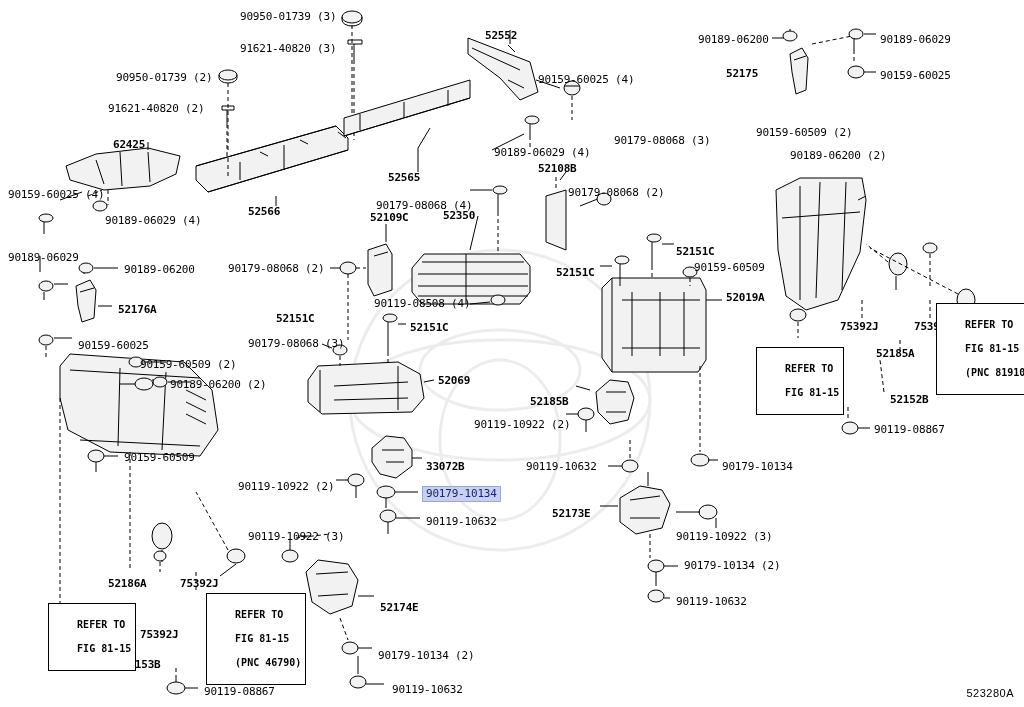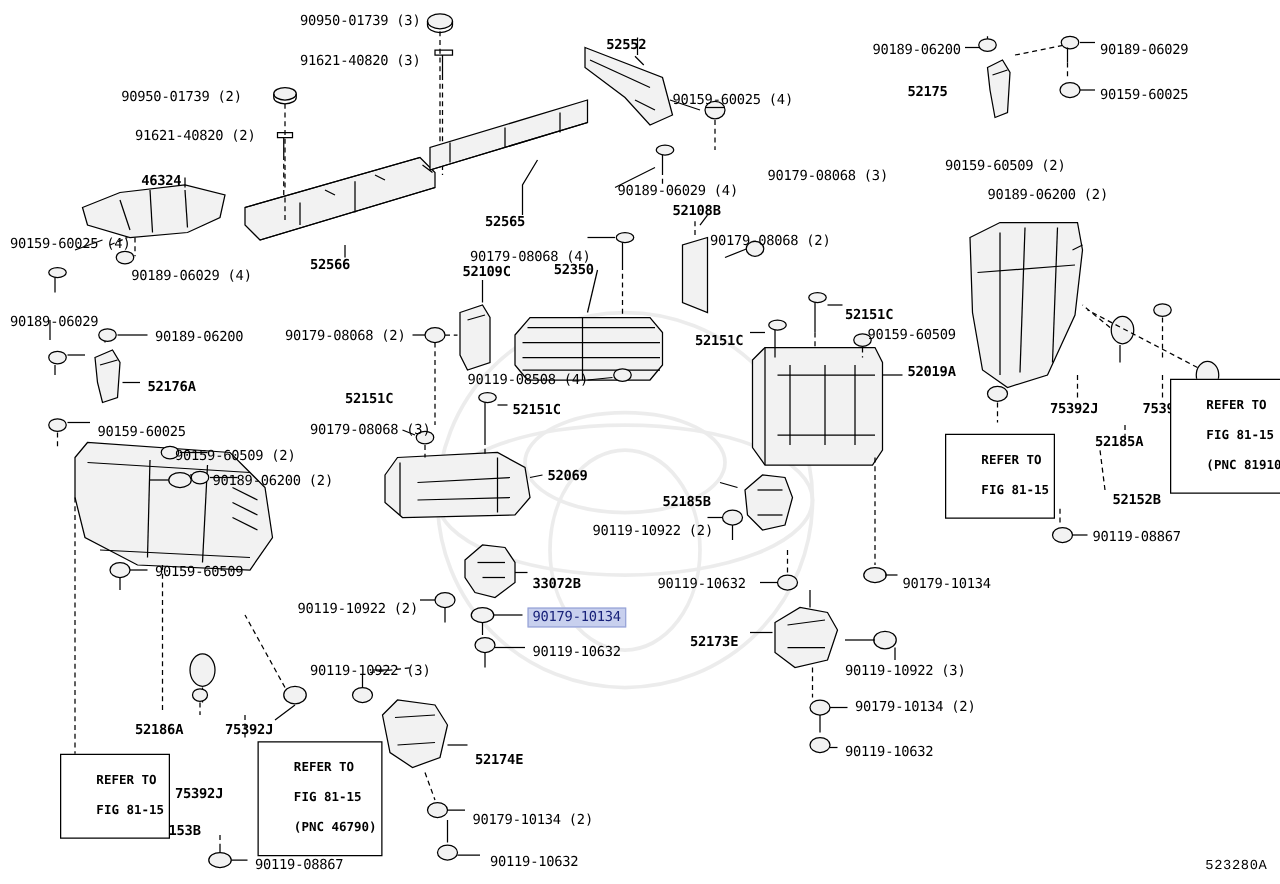--- a/index.html
+++ b/index.html
@@ -40,21 +40,21 @@
     color: #000;
     white-space: pre;
     padding: 3px 4px;
     font-weight: bold;
     background: #fff;
   }
   .code {
     position: absolute;
     right: 10px;
     bottom: 8px;
-    font-family: Liberation Mono, monospace;
+    font-family: Liberation Sans, sans-serif;
     font-size: 11px;
     color: #000;
     letter-spacing: 0.5px;
   }
   svg.art {
     position: absolute;
     left: 0; top: 0;
     width: 1024px;
     height: 707px;
     pointer-events: none;
@@ -357,23 +357,23 @@
     <path class="ln" d="M366 684 L384 684"></path>
     <path class="ln" d="M358 656 L358 674"></path>
 
     <path class="dsh" d="M862 300 L862 318"></path>
     <path class="dsh" d="M930 300 L930 318"></path>
     <path class="dsh" d="M900 340 L900 350"></path>
   </svg>
 
   <div class="lbl" style="left:240px;top:11px">90950-01739 (3)</div>
   <div class="lbl" style="left:240px;top:43px">91621-40820 (3)</div>
-  <div class="lbl" style="left:97px;top:72px">90950-01739 (2)</div>
+  <div class="lbl" style="left:116px;top:72px">90950-01739 (2)</div>
   <div class="lbl" style="left:108px;top:103px">91621-40820 (2)</div>
-  <div class="lbl b" style="left:113px;top:139px">46324</div>
+  <div class="lbl b" style="left:113px;top:139px">62425</div>
   <div class="lbl" style="left:8px;top:189px">90159-60025 (4)</div>
   <div class="lbl" style="left:105px;top:215px">90189-06029 (4)</div>
   <div class="lbl b" style="left:248px;top:206px">52566</div>
   <div class="lbl b" style="left:388px;top:172px">52565</div>
   <div class="lbl b" style="left:485px;top:30px">52552</div>
   <div class="lbl" style="left:538px;top:74px">90159-60025 (4)</div>
   <div class="lbl" style="left:494px;top:147px">90189-06029 (4)</div>
   <div class="lbl b" style="left:538px;top:163px">52108B</div>
   <div class="lbl" style="left:376px;top:200px">90179-08068 (4)</div>
   <div class="lbl" style="left:568px;top:187px">90179-08068 (2)</div>

